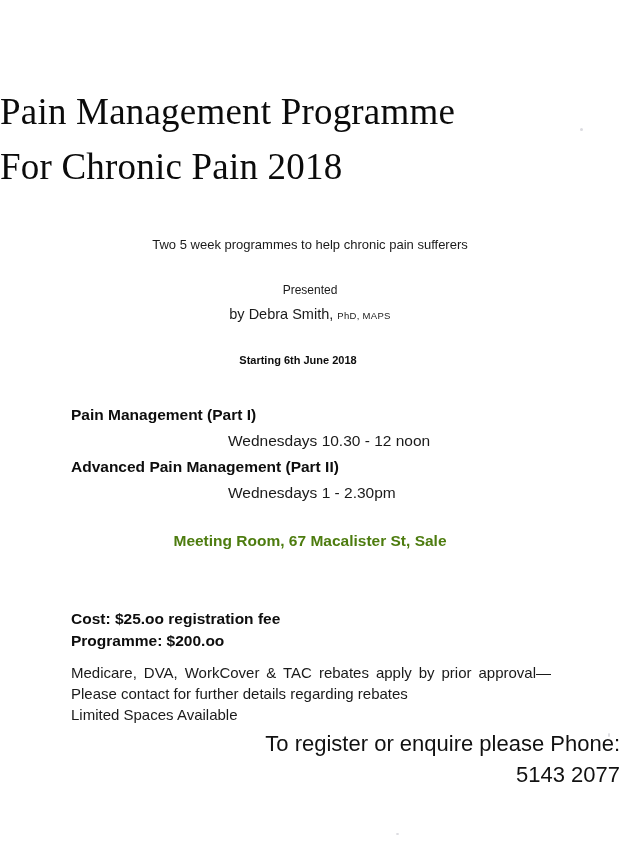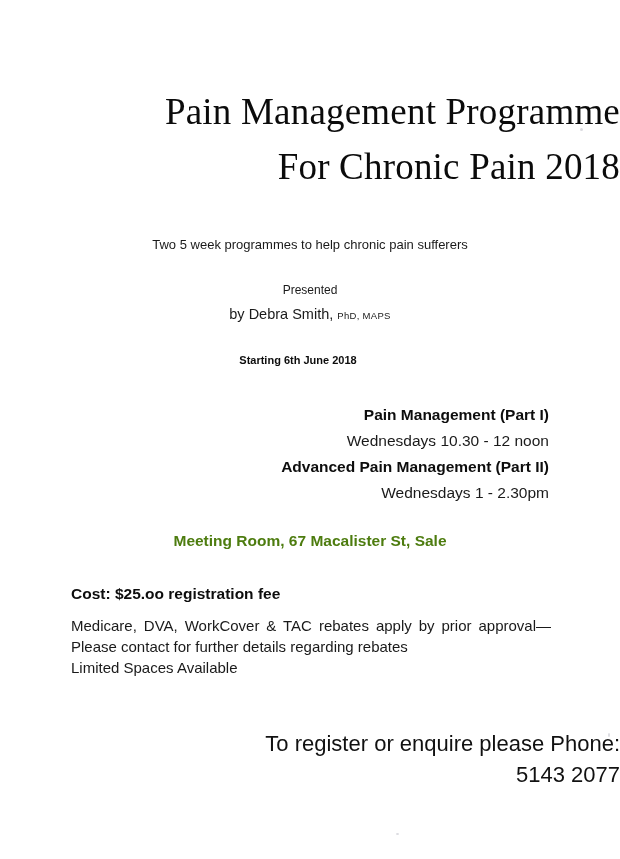--- a/index.html
+++ b/index.html
@@ -21,21 +21,21 @@
     inset: 0;
     background: #ffffff;
   }
 
   
   .title-block {
     position: absolute;
     top: 84px;
     left: 0;
     width: 620px;
-    text-align: right;
+    text-align: left;
     font-family: "Liberation Serif", serif;
     font-size: 37px;
     line-height: 55px;
     letter-spacing: 0.2px;
     color: #0b0b0b;
   }
   .title-line { display: block; white-space: nowrap; }
 
   
   .intro {
@@ -87,21 +87,20 @@
     color: #0d0d0d;
     margin-left: 24px;
   }
 
   
   .sessions {
     position: absolute;
     top: 402px;
     left: 71px;
     width: 478px;
-    text-align: right;
   }
   .session-name {
     font-size: 15.5px;
     font-weight: bold;
     line-height: 26px;
     color: #0d0d0d;
   }
   .session-time {
     font-size: 15.5px;
     line-height: 26px;
@@ -117,21 +116,21 @@
     width: 620px;
     text-align: center;
     font-size: 15.5px;
     font-weight: bold;
     color: #4d7c0f;
   }
 
   
   .cost-block {
     position: absolute;
-    top: 583px;
+    top: 608px;
     left: 71px;
     width: 480px;
   }
   .cost-line {
     font-size: 15.5px;
     font-weight: bold;
     line-height: 22px;
     color: #0d0d0d;
   }
   .rebates {
@@ -196,20 +195,21 @@
     <div class="session-name">Pain Management (Part I)</div>
     <div class="session-time">Wednesdays 10.30 - 12 noon</div>
     <div class="session-name">Advanced Pain Management (Part II)</div>
     <div class="session-time">Wednesdays 1 - 2.30pm</div>
   </div>
 
   <div class="venue">Meeting Room, 67 Macalister St, Sale</div>
 
   <div class="cost-block">
     <div class="cost-line">Cost: $25.oo registration fee</div>
+    <div class="cost-line">Programme: $200.oo</div>
     <div class="rebates">Medicare, DVA, WorkCover &amp; TAC rebates apply by prior approval—Please contact for further details regarding rebates</div>
     <div class="limited">Limited Spaces Available</div>
   </div>
 
   <div class="contact">
     <span class="contact-line">To register or enquire please Phone:</span>
     <span class="contact-line">5143 2077</span>
   </div>
 
   <div class="speck" style="left:580px; top:128px; width:3px; height:3px;"></div>

